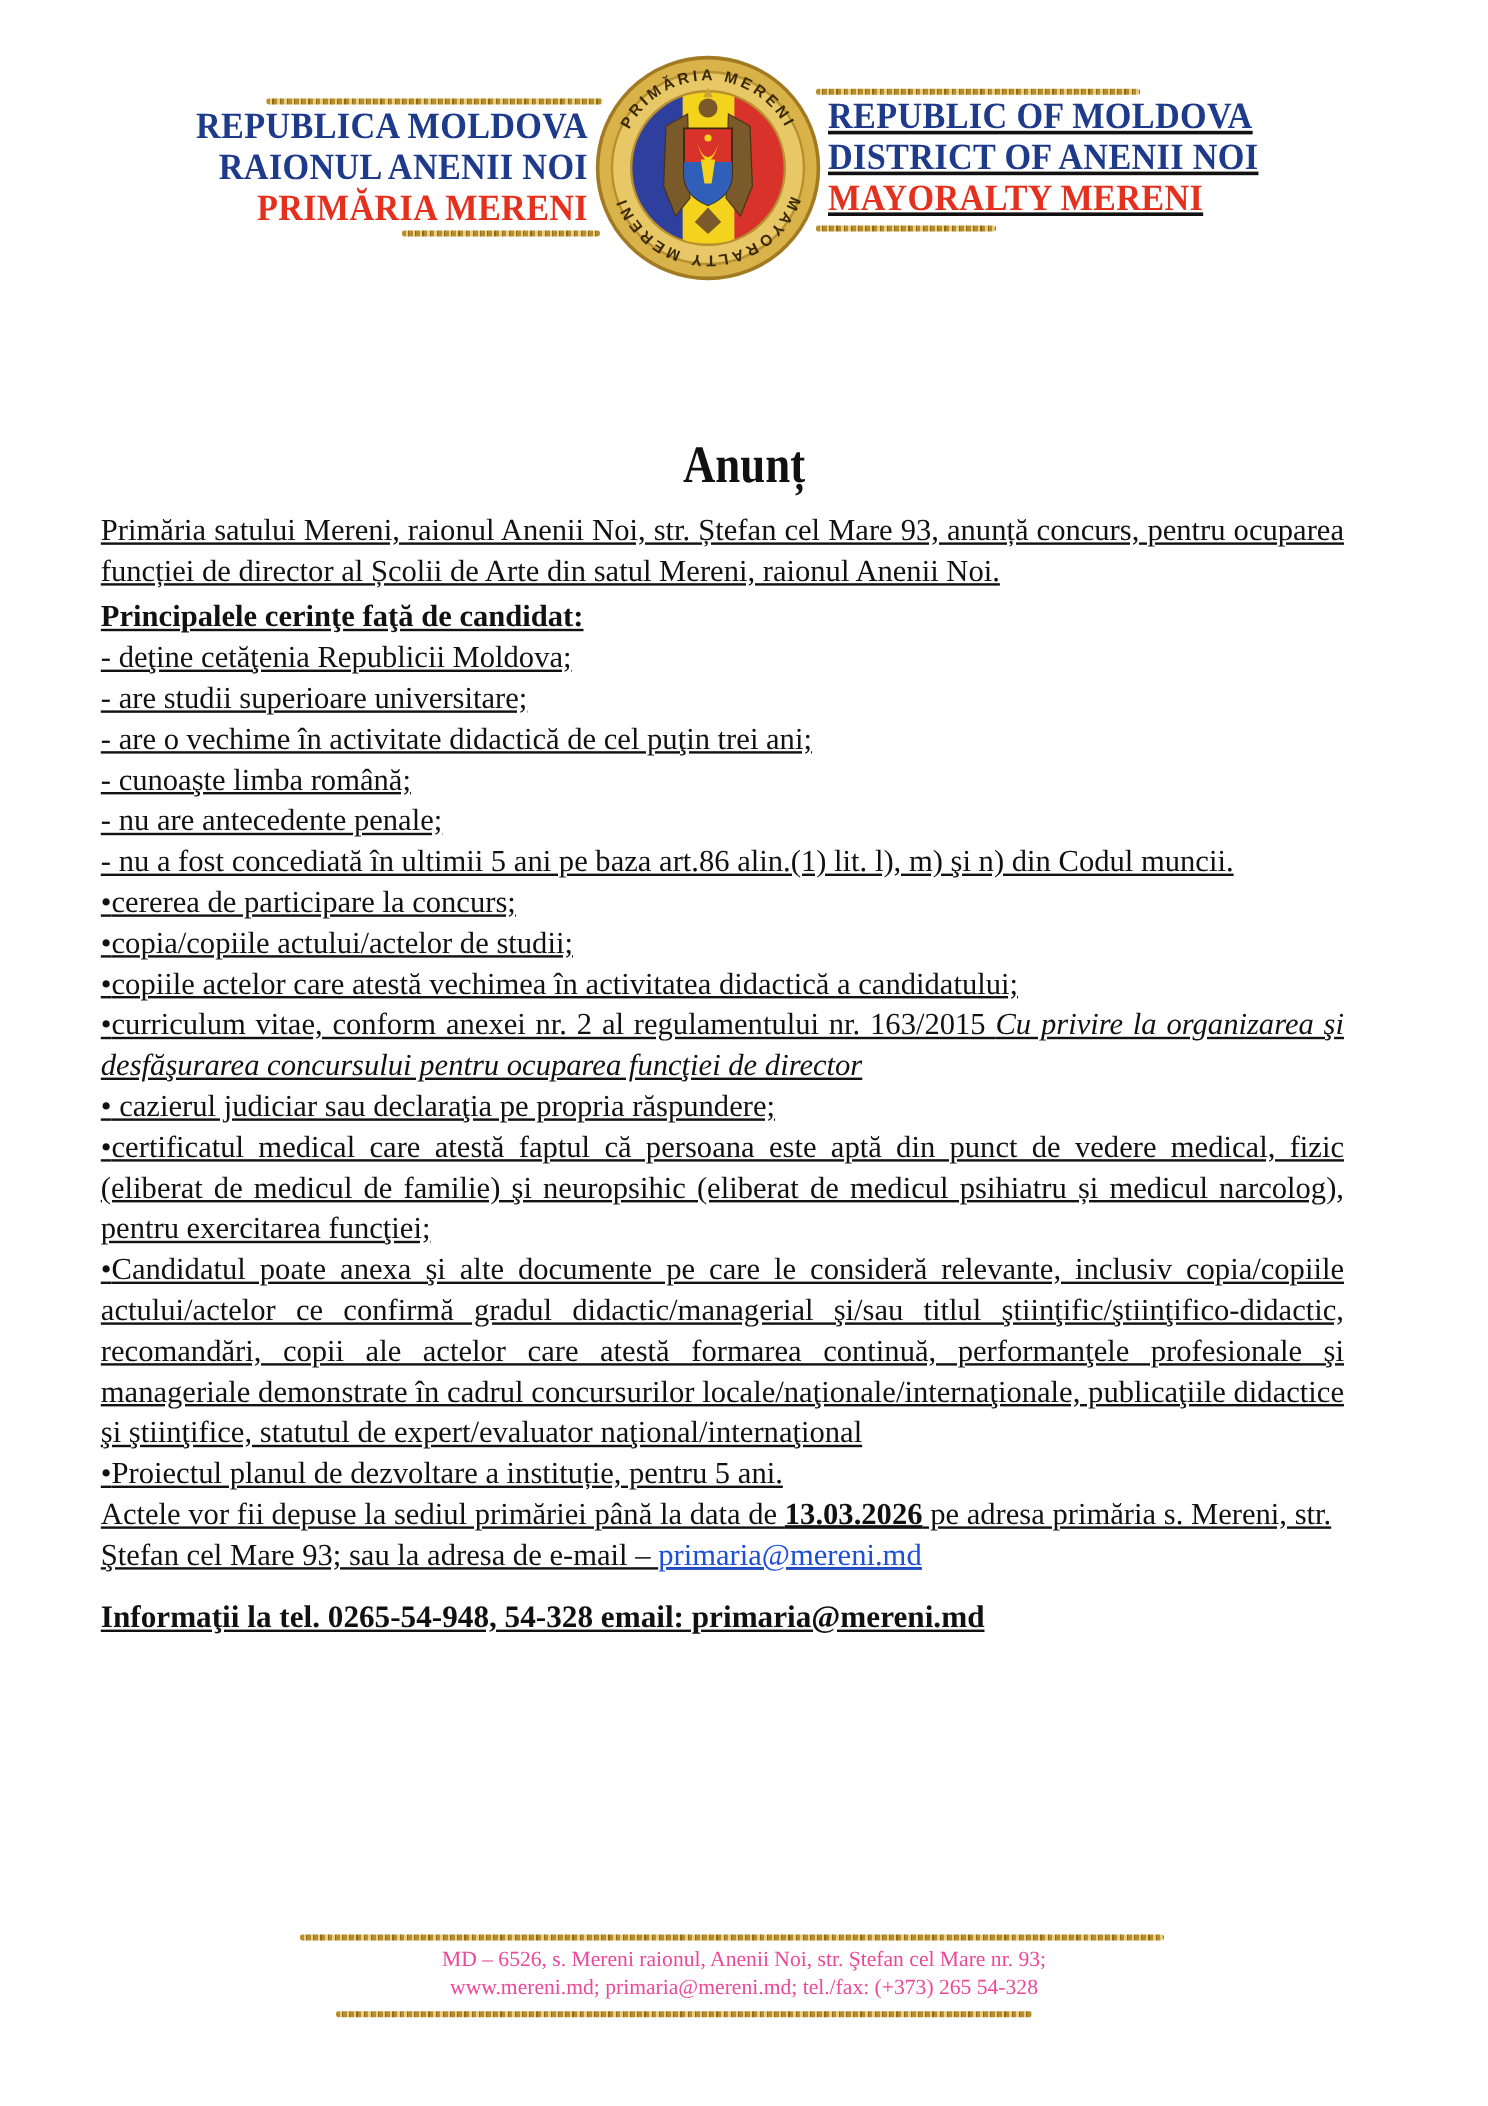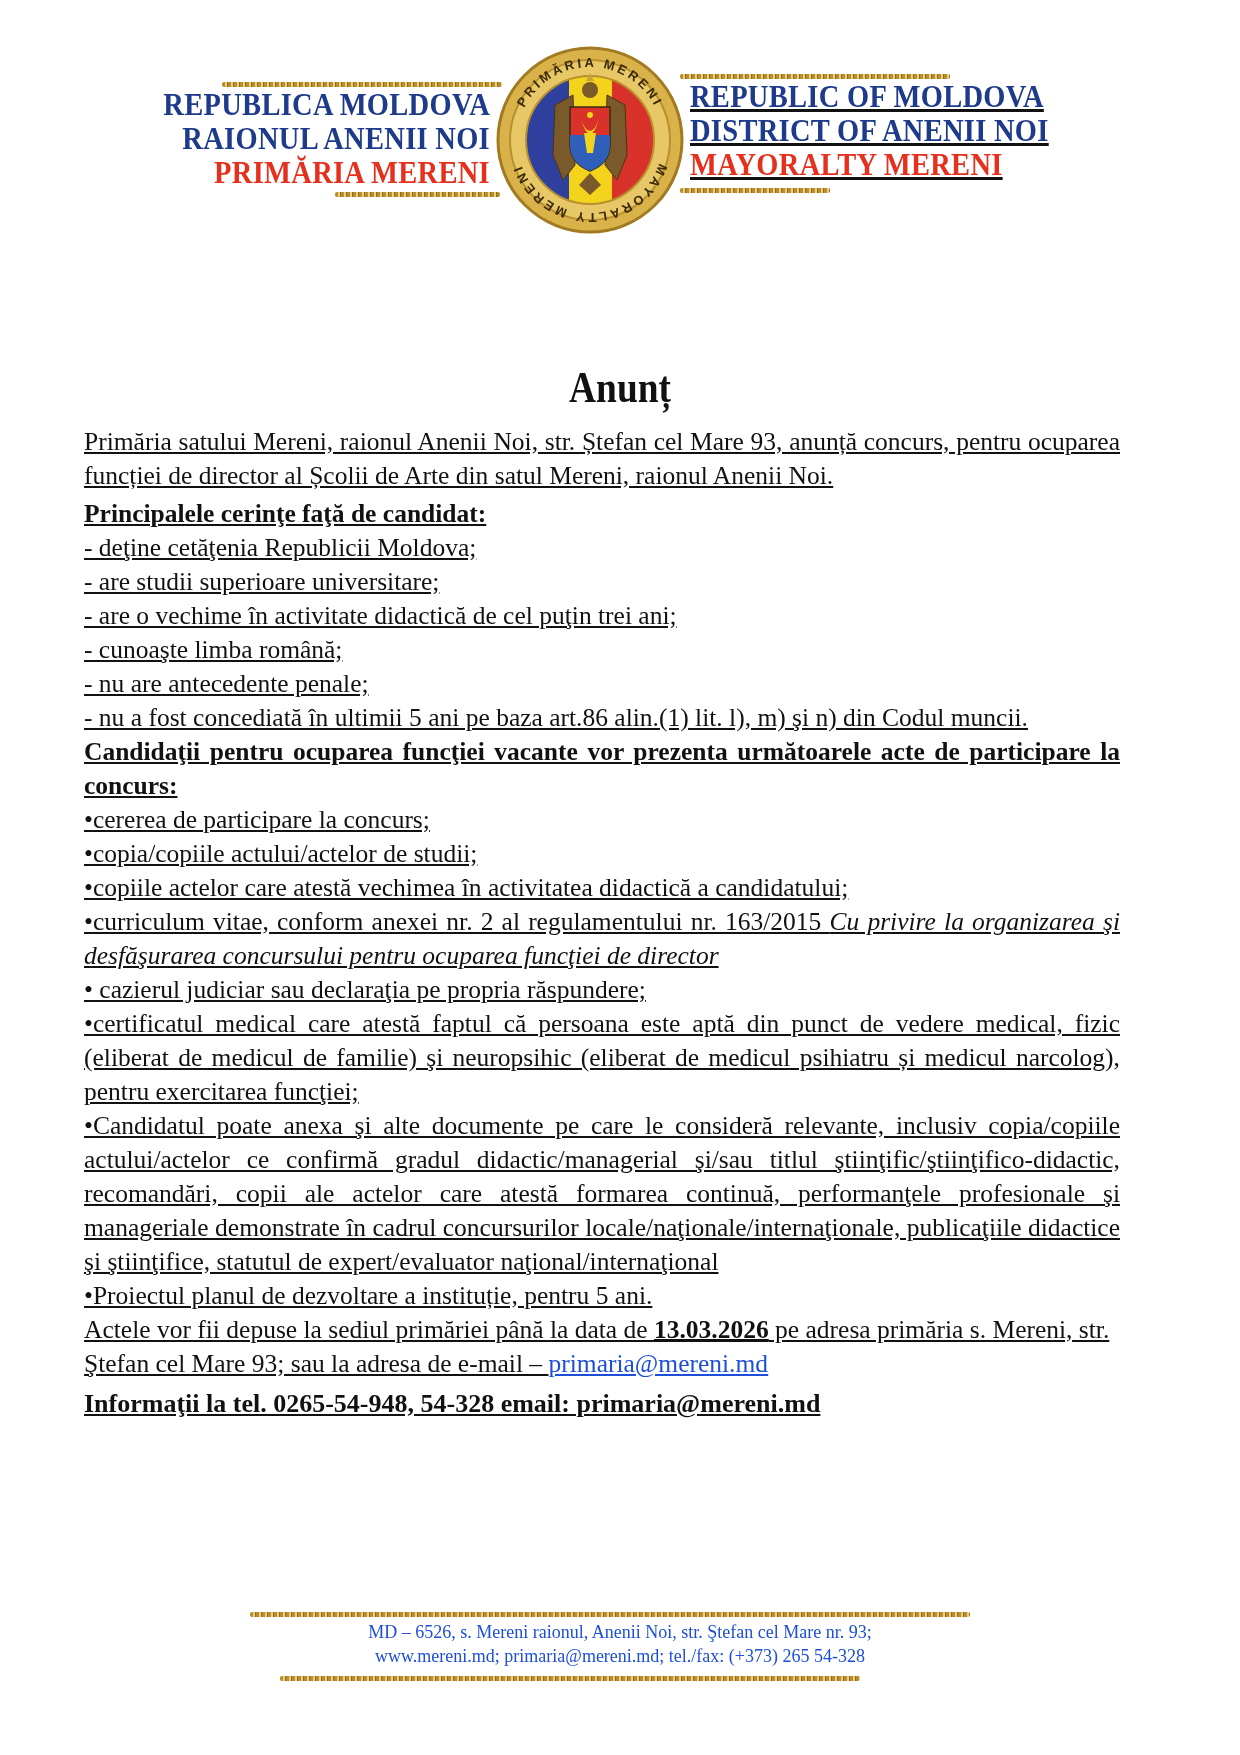--- a/index.html
+++ b/index.html
@@ -20,24 +20,24 @@
 
     .title { position: absolute; left: 0; width: 1240px; top: 362px; text-align: center; font-family: "Liberation Serif", serif; font-weight: bold; font-size: 44px; transform: scaleX(0.85); }
 
     .body-text { position: absolute; left: 84px; top: 425px; width: 1036px; font-family: "Liberation Serif", serif; font-size: 25.5px; line-height: 34px; }
     .p { margin: 0; text-decoration: underline; }
     .just { text-align: justify; }
     .b { font-weight: bold; }
     .i { font-style: italic; }
     .link { text-decoration: underline; color: #1d4ed8; cursor: pointer; }
     .date { font-weight: bold; text-decoration: underline; text-decoration-thickness: 2px; }
-    .info { font-weight: bold; font-size: 26px; margin-top: 6px; }
+    .info { font-weight: bold; font-size: 26px; margin-top: 18px; }
 
     .footer { position: absolute; left: 0; width: 1240px; top: 1620px; text-align: center; }
-    .footer-line { font-family: "Liberation Serif", serif; font-size: 18px; line-height: 24px; color: #1d4ed8; }
+    .footer-line { font-family: "Liberation Serif", serif; font-size: 18px; line-height: 24px; color: #ec4899; }
   </style>
 </head>
 <body>
 
 <div class="header">
   <div class="rope" style="left:222px; top:82px; width:280px;"></div>
   <div class="rope" style="left:680px; top:74px; width:270px;"></div>
 
   <div class="hdr-left">
     <div class="hdr-line blue">REPUBLICA MOLDOVA</div>
@@ -101,21 +101,20 @@
   <p class="p b" style="margin-top:4px;">Principalele cerinţe faţă de candidat:</p>
   <div>
     <div class="p just">- deţine cetăţenia Republicii Moldova;</div>
     <div class="p just">- are studii superioare universitare;</div>
     <div class="p just">- are o vechime în activitate didactică de cel puţin trei ani;</div>
     <div class="p just">- cunoaşte limba română;</div>
     <div class="p just">- nu are antecedente penale;</div>
     <div class="p just">- nu a fost concediată în ultimii 5 ani pe baza art.86 alin.(1) lit. l), m) şi n) din Codul muncii.</div>
   </div>
 
-  <p class="p b just">Candidaţii pentru ocuparea funcţiei vacante vor prezenta următoarele acte de participare la concurs:</p>
   <div>
     <div class="p just"><span>•</span><span>cererea de participare la concurs;</span></div>
     <div class="p just"><span>•</span><span>copia/copiile actului/actelor de studii;</span></div>
     <div class="p just"><span>•</span><span>copiile actelor care atestă vechimea în activitatea didactică a candidatului;</span></div>
     <div class="p just"><span>•</span><span>curriculum vitae, conform anexei nr. 2 al regulamentului nr. 163/2015 </span><span class="i">Cu privire la organizarea şi desfăşurarea concursului pentru ocuparea funcţiei de director</span></div>
     <div class="p just"><span>•</span><span> cazierul judiciar sau declaraţia pe propria răspundere;</span></div>
     <div class="p just"><span>•</span><span>certificatul medical care atestă faptul că persoana este aptă din punct de vedere medical, fizic (eliberat de medicul de familie) şi neuropsihic (eliberat de medicul psihiatru și medicul narcolog), pentru exercitarea funcţiei;</span></div>
     <div class="p just"><span>•</span><span>Candidatul poate anexa şi alte documente pe care le consideră relevante, inclusiv copia/copiile actului/actelor ce confirmă gradul didactic/managerial şi/sau titlul ştiinţific/ştiinţifico-didactic, recomandări, copii ale actelor care atestă formarea continuă, performanţele profesionale şi manageriale demonstrate în cadrul concursurilor locale/naţionale/internaţionale, publicaţiile didactice şi ştiinţifice, statutul de expert/evaluator naţional/internaţional</span></div>
     <div class="p just"><span>•</span><span>Proiectul planul de dezvoltare a instituție, pentru 5 ani.</span></div>
   </div>

